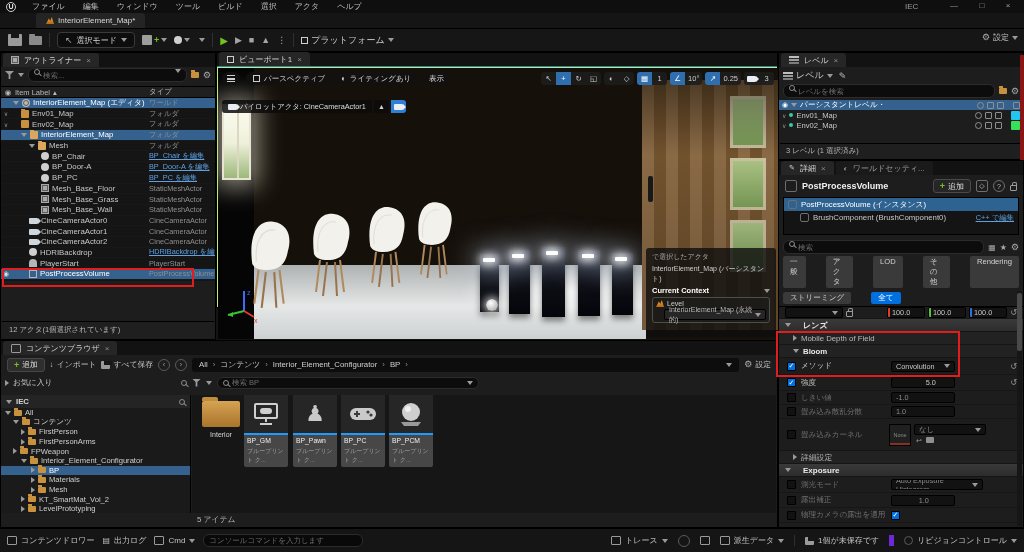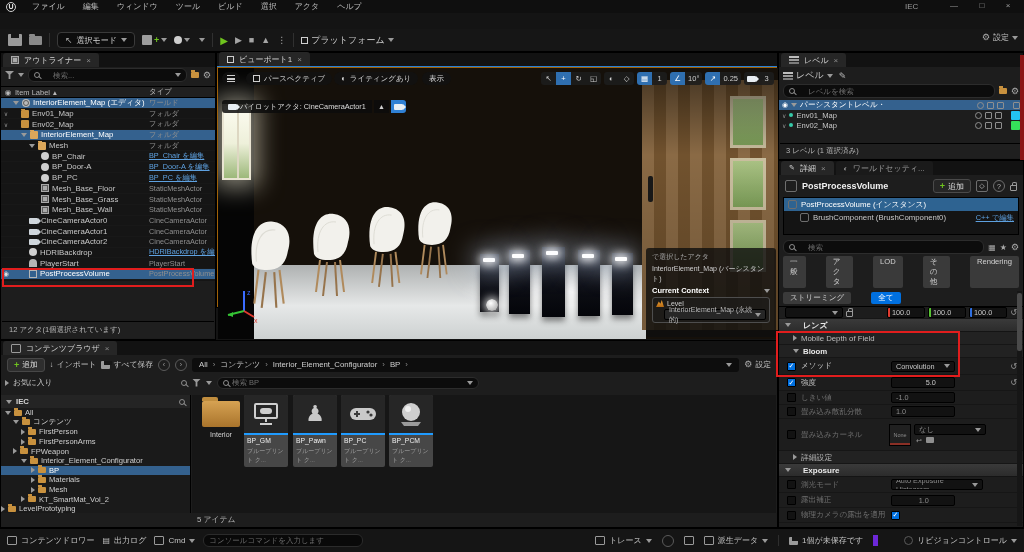--- a/index.html
+++ b/index.html
@@ -32,21 +32,21 @@
 .playico{color:#6fc41e;font-size:10px}
 .gico{color:#a5a5a5;font-size:9px}
 #tbright{position:absolute;right:6px;top:32px;display:flex;align-items:center;gap:3px;color:#c2c2c2;font-size:8px}
 
 .panel{position:absolute;background:#1d1d1d;border:1px solid #000}
 .tabbar{height:14px;background:#121212;display:flex;align-items:flex-end;gap:2px;padding-left:2px}
 .ptab{height:14px;background:#262626;border-radius:3px 3px 0 0;display:flex;align-items:center;gap:5px;padding:0 8px;font-size:8px;color:#d5d5d5}
 .ptab.dim{background:#1a1a1a;color:#9a9a9a}
 .ptab .x{color:#8b8b8b;font-size:8px}
 .srow{display:flex;align-items:center;gap:4px;padding:0 4px}
-.searchwrap{flex:1;height:14px;background:#0c0c0c;border:1px solid #2c2c2c;border-radius:6px;display:flex;align-items:center;gap:13px;padding:0 5px}
+.searchwrap{flex:1;height:14px;background:#0c0c0c;border:1px solid #2c2c2c;border-radius:6px;display:flex;gap:3px;padding:0 5px}
 .searchwrap input{flex:1;background:transparent;border:none;color:#cfcfcf;font-size:7.5px;min-width:0}
 .searchwrap input::placeholder{color:#6e6e6e}
 .mag{width:6px;height:6px;border:1px solid #8b8b8b;border-radius:50%;position:relative;flex:0 0 auto}
 .mag::after{content:"";position:absolute;width:4px;height:1px;background:#8b8b8b;transform:rotate(45deg);right:-3px;bottom:-1px}
 .funnel{width:9px;height:8px;background:#9a9a9a;clip-path:polygon(0 0,100% 0,60% 45%,60% 100%,40% 100%,40% 45%)}
 .gear{color:#a9a9a9;font-size:9px;line-height:1}
 
 #outliner{left:0;top:52px;width:216px;height:288px}
 #ohdr{height:12px;background:#202020;border-top:1px solid #000;border-bottom:1px solid #000;display:flex;align-items:center;font-size:7.5px;color:#b9b9b9;margin-top:3px}
 .orows{height:183px;overflow:hidden;background:#151515}
@@ -65,21 +65,21 @@
 .ic-world::after{content:"";position:absolute;inset:1px;border-radius:50%;border:1px solid #5c5c5c}
 .ic-bp{border-radius:50%;background:#cfcfcf}
 .ic-mesh{background:#a9a9a9}
 .ic-mesh::after{content:"";position:absolute;inset:1px;border:1px solid #5c5c5c}
 .ic-cam{background:#cfd6dc;border-radius:1px;width:9px;height:6px;margin-top:1px}
 .ic-cam::after{content:"";position:absolute;right:-3px;top:0;border-top:3px solid transparent;border-bottom:3px solid transparent;border-left:3px solid #cfd6dc}
 .ic-player{background:#b5b5b5;border-radius:50% 50% 0 0}
 .ic-vol{border:1px solid #b5b5b5}
 #ofoot{position:absolute;left:1px;right:1px;bottom:1px;height:17px;background:#1f1f1f;border-top:1px solid #000;display:flex;align-items:center;padding-left:7px;font-size:7.5px;color:#b5b5b5}
 
-#viewport{left:216px;top:52px;width:562px;height:256px;background:#a16207;border:1px solid #000}
+#viewport{left:216px;top:52px;width:562px;height:256px;background:#bef264;border:1px solid #000}
 #vptabbar{border-bottom:1px solid #2a7fd4}
 #scene{position:absolute;left:1px;top:15px;width:560px;height:271px;overflow:hidden;background:#15100a}
 .rock{position:absolute;left:36px;top:0;width:526px;height:271px;background:radial-gradient(90px 60px at 22% 28%,rgba(0,0,0,.38),transparent 70%),radial-gradient(120px 70px at 58% 16%,rgba(255,228,195,.14),transparent 70%),radial-gradient(70px 45px at 78% 40%,rgba(0,0,0,.32),transparent 70%),radial-gradient(100px 60px at 38% 58%,rgba(96,66,38,.55),transparent 70%),radial-gradient(60px 40px at 12% 70%,rgba(0,0,0,.3),transparent 70%),linear-gradient(172deg,#241a10 0%,#4d3a26 28%,#66503ا 50%,#6b5438 52%,#7d6549 74%,#8d775b 100%)}
 .floor{position:absolute;left:36px;bottom:0;width:392px;height:74px;background:linear-gradient(#aeb1b1,#e6e8e8 55%,#cdd1d1)}
 .glowfloor{position:absolute;left:238px;bottom:18px;width:224px;height:58px;background:radial-gradient(ellipse at center,rgba(255,255,255,.85),transparent 68%)}
 .blackbar{position:absolute;left:0;top:0;width:36px;height:271px;background:#050505}
 .winlt{position:absolute;left:4px;top:36px;width:29px;height:76px;border:2px solid #e9e4d2;background:linear-gradient(#fdfcf1 0%,#eef0da 52%,#9cb87a 100%);box-shadow:0 0 24px 7px rgba(255,250,224,.55)}
 .winlt::after{content:"";position:absolute;left:50%;top:0;bottom:0;width:2px;background:#ddd7c2}
 .wood{position:absolute;left:424px;top:12px;width:136px;height:250px;background:repeating-linear-gradient(90deg,#8a6a45 0 12px,#71522e 12px 24px)}
 .wood::after{content:"";position:absolute;inset:0;background:linear-gradient(rgba(0,0,0,.45),rgba(0,0,0,0) 30%,rgba(0,0,0,.15) 85%)}
@@ -214,20 +214,26 @@
     <span class="menu">ビルド</span>
     <span class="menu">選択</span>
     <span class="menu">アクタ</span>
     <span class="menu">ヘルプ</span>
     <span id="wintitle">IEC</span>
     <span class="winctl" style="left:946px">—</span>
     <span class="winctl" style="left:974px">□</span>
     <span class="winctl" style="left:1000px">×</span>
   </div>
 
+  <div class="abs" id="tabrow">
+    <div id="leveltab">
+      <span class="mtn"></span>
+      <span>InteriorElement_Map*</span>
+    </div>
+  </div>
 
   <div class="abs" id="maintoolbar">
     <span class="tbico disk"></span>
     <span class="fldrico"></span>
     <span class="sep"></span>
     <div class="tbbtn">
       <span class="gico">↖</span>
       <span>選択モード</span>
       <span class="tri"></span>
     </div>
@@ -946,21 +952,21 @@
       <div class="trow" style="padding-left:30px">
           <span class="trir"></span>
           <span class="tfold"></span>
           <span>Mesh</span>
         </div>
       <div class="trow" style="padding-left:20px">
           <span class="trir"></span>
           <span class="tfold"></span>
           <span>KT_SmartMat_Vol_2</span>
         </div>
-      <div class="trow" style="">
+      <div class="trow" style="padding-left:20px">
           <span class="trir"></span>
           <span class="tfold"></span>
           <span>LevelPrototyping</span>
         </div>
 
     </div>
     <div id="assets">
       <div class="bigfold" style="left:10px;top:6px"></div>
       <span class="alabel" style="left:7px;top:36px">Interior</span>
       <div class="tile" style="left:52px;top:0">
@@ -1035,21 +1041,21 @@
       <span class="sbico"></span>
       <div class="sbitem">
           <span class="sbico"></span>
           <span>派生データ</span>
           <span class="tri"></span>
         </div>
       <div class="sbitem" style="border-left:1px solid #2e2e2e;padding-left:10px">
           <span class="tbico disk" style="width:9px;height:8px"></span>
           <span>1個が未保存です</span>
         </div>
-      <div class="sbitem" style="border-left:5px solid #6d28d9;padding-left:26px">
+      <div class="sbitem" style="border-left:5px solid #6d28d9;padding-left:10px">
           <span class="navc" style="width:9px;height:9px"></span>
           <span>リビジョンコントロール</span>
           <span class="tri"></span>
         </div>
     </div>
   </div>
 
   <div class="redrect" style="left:2px;top:268px;width:192px;height:19px"></div>
   <div class="redrect" style="left:776px;top:331px;width:184px;height:46px"></div>
   <div class="redrect" id="red3" style="left:1020px;top:55px;width:4px;height:105px"></div>

